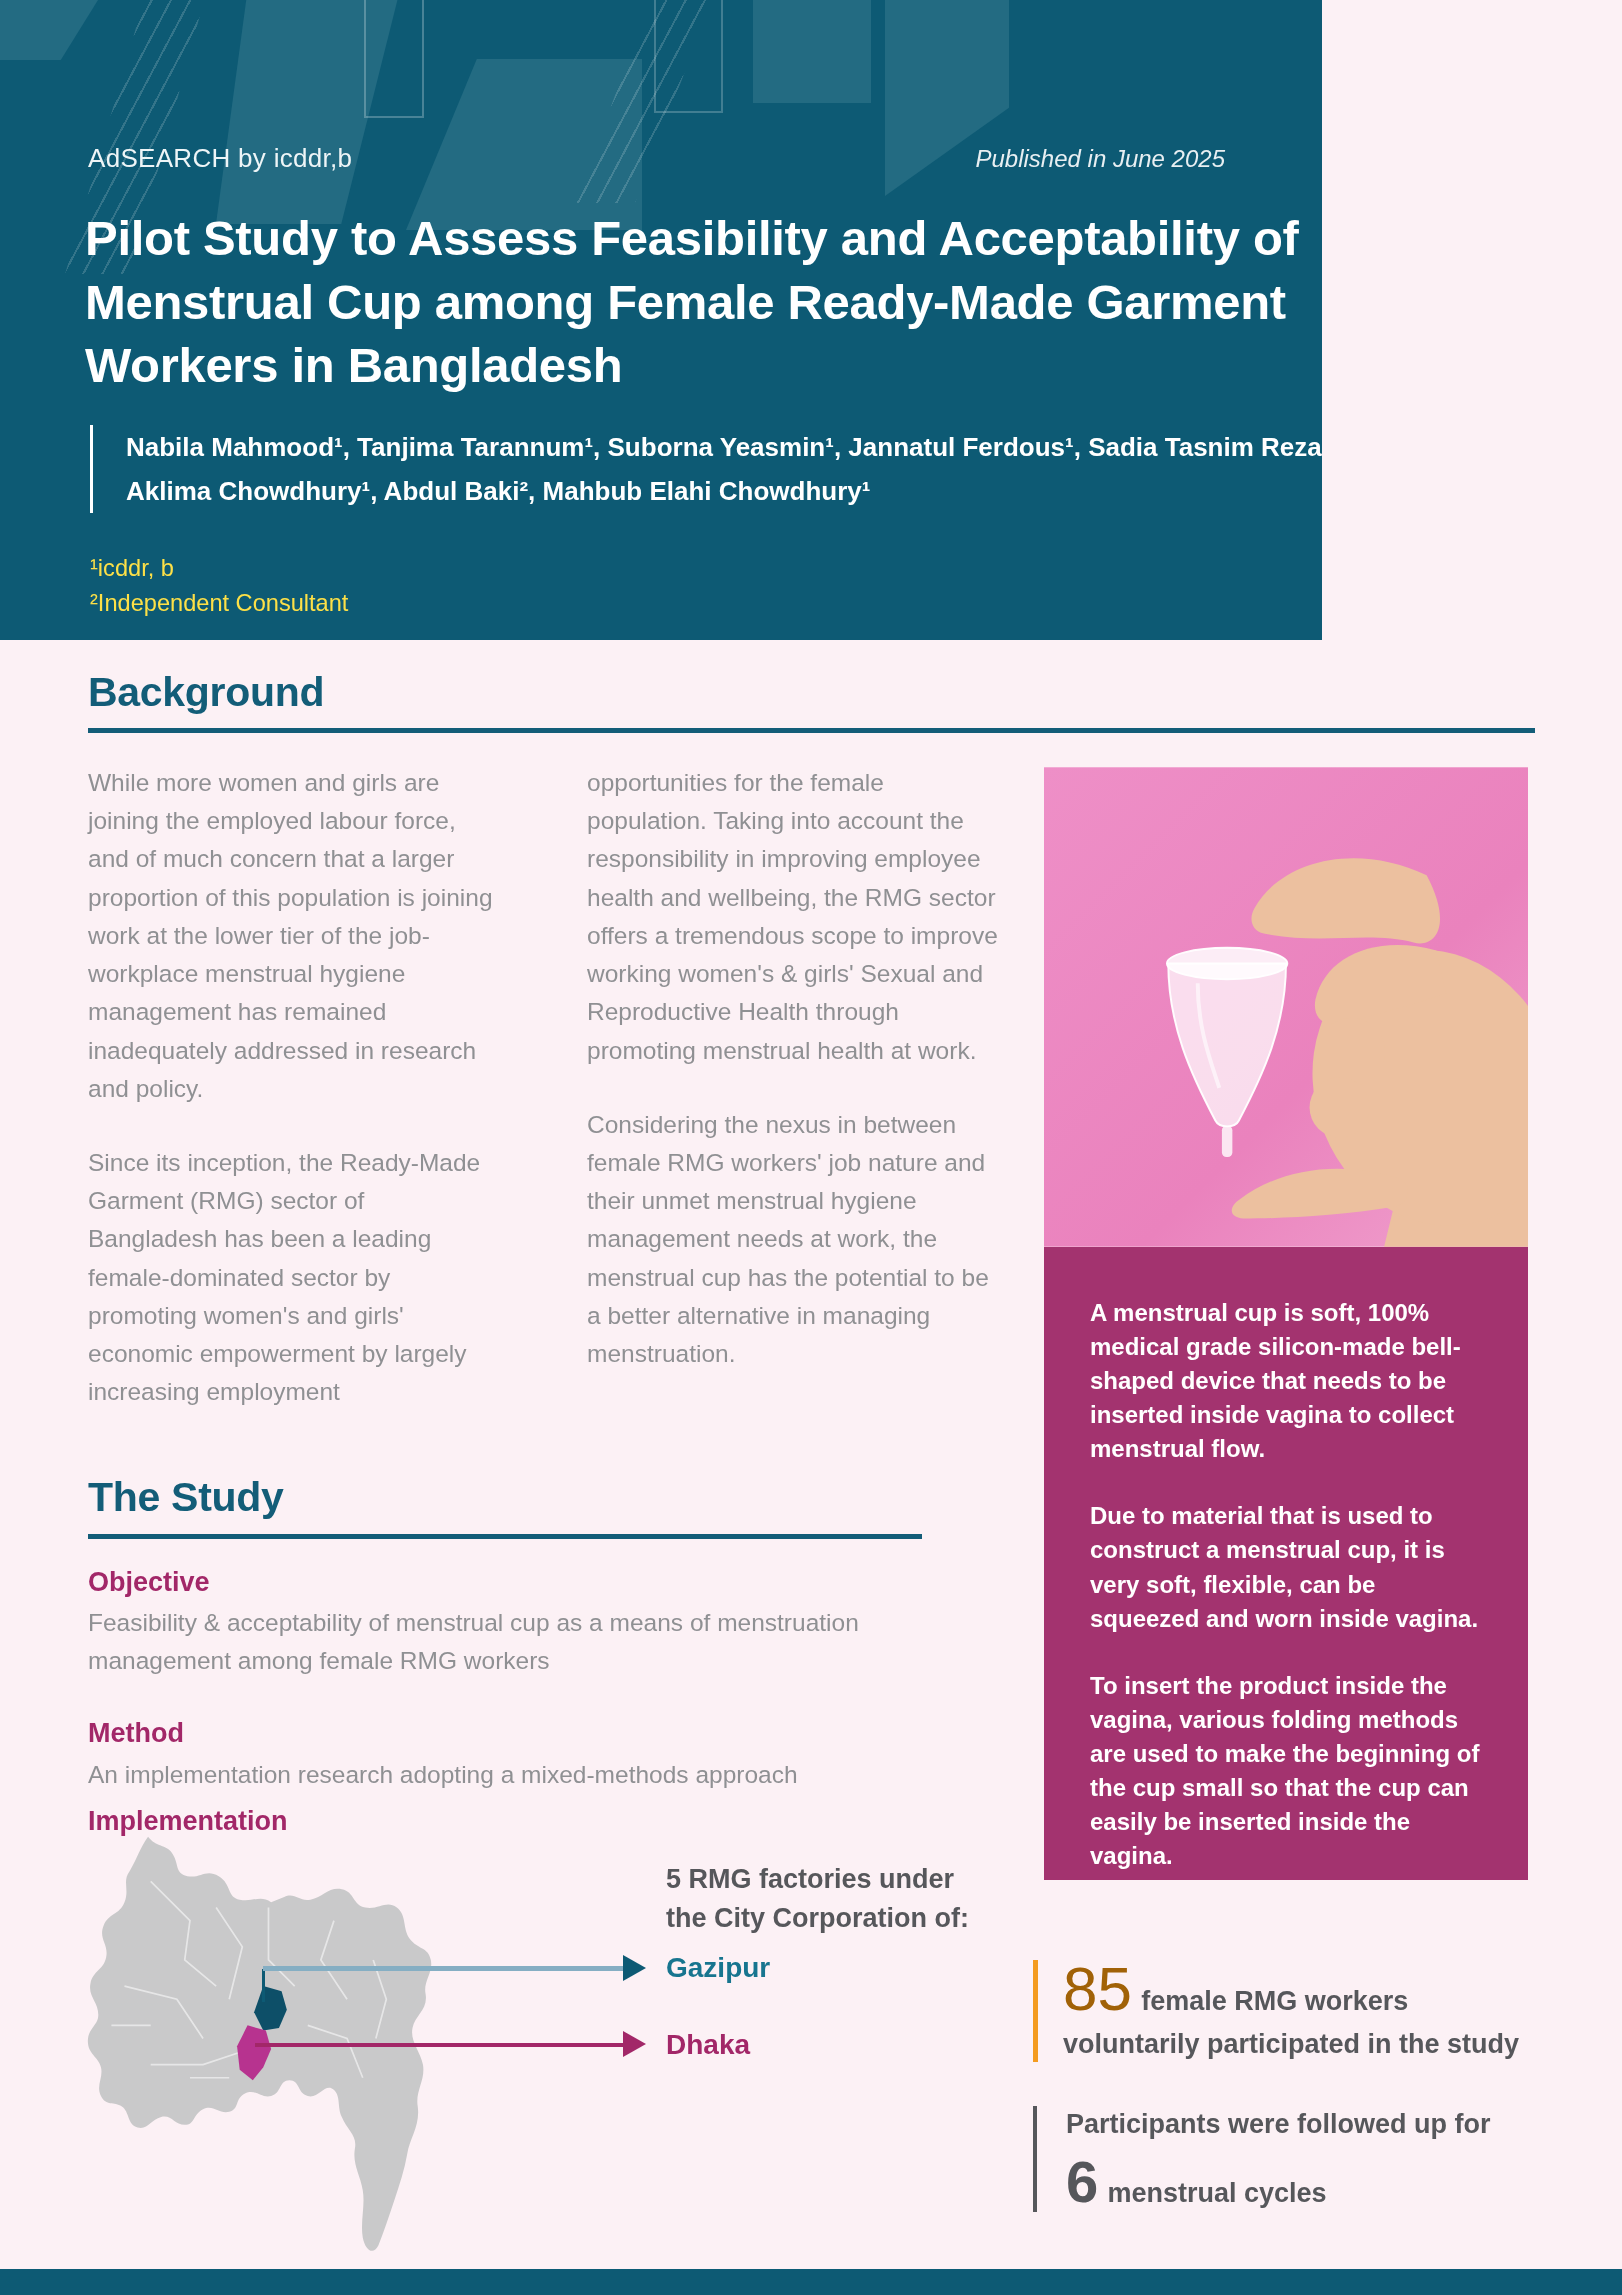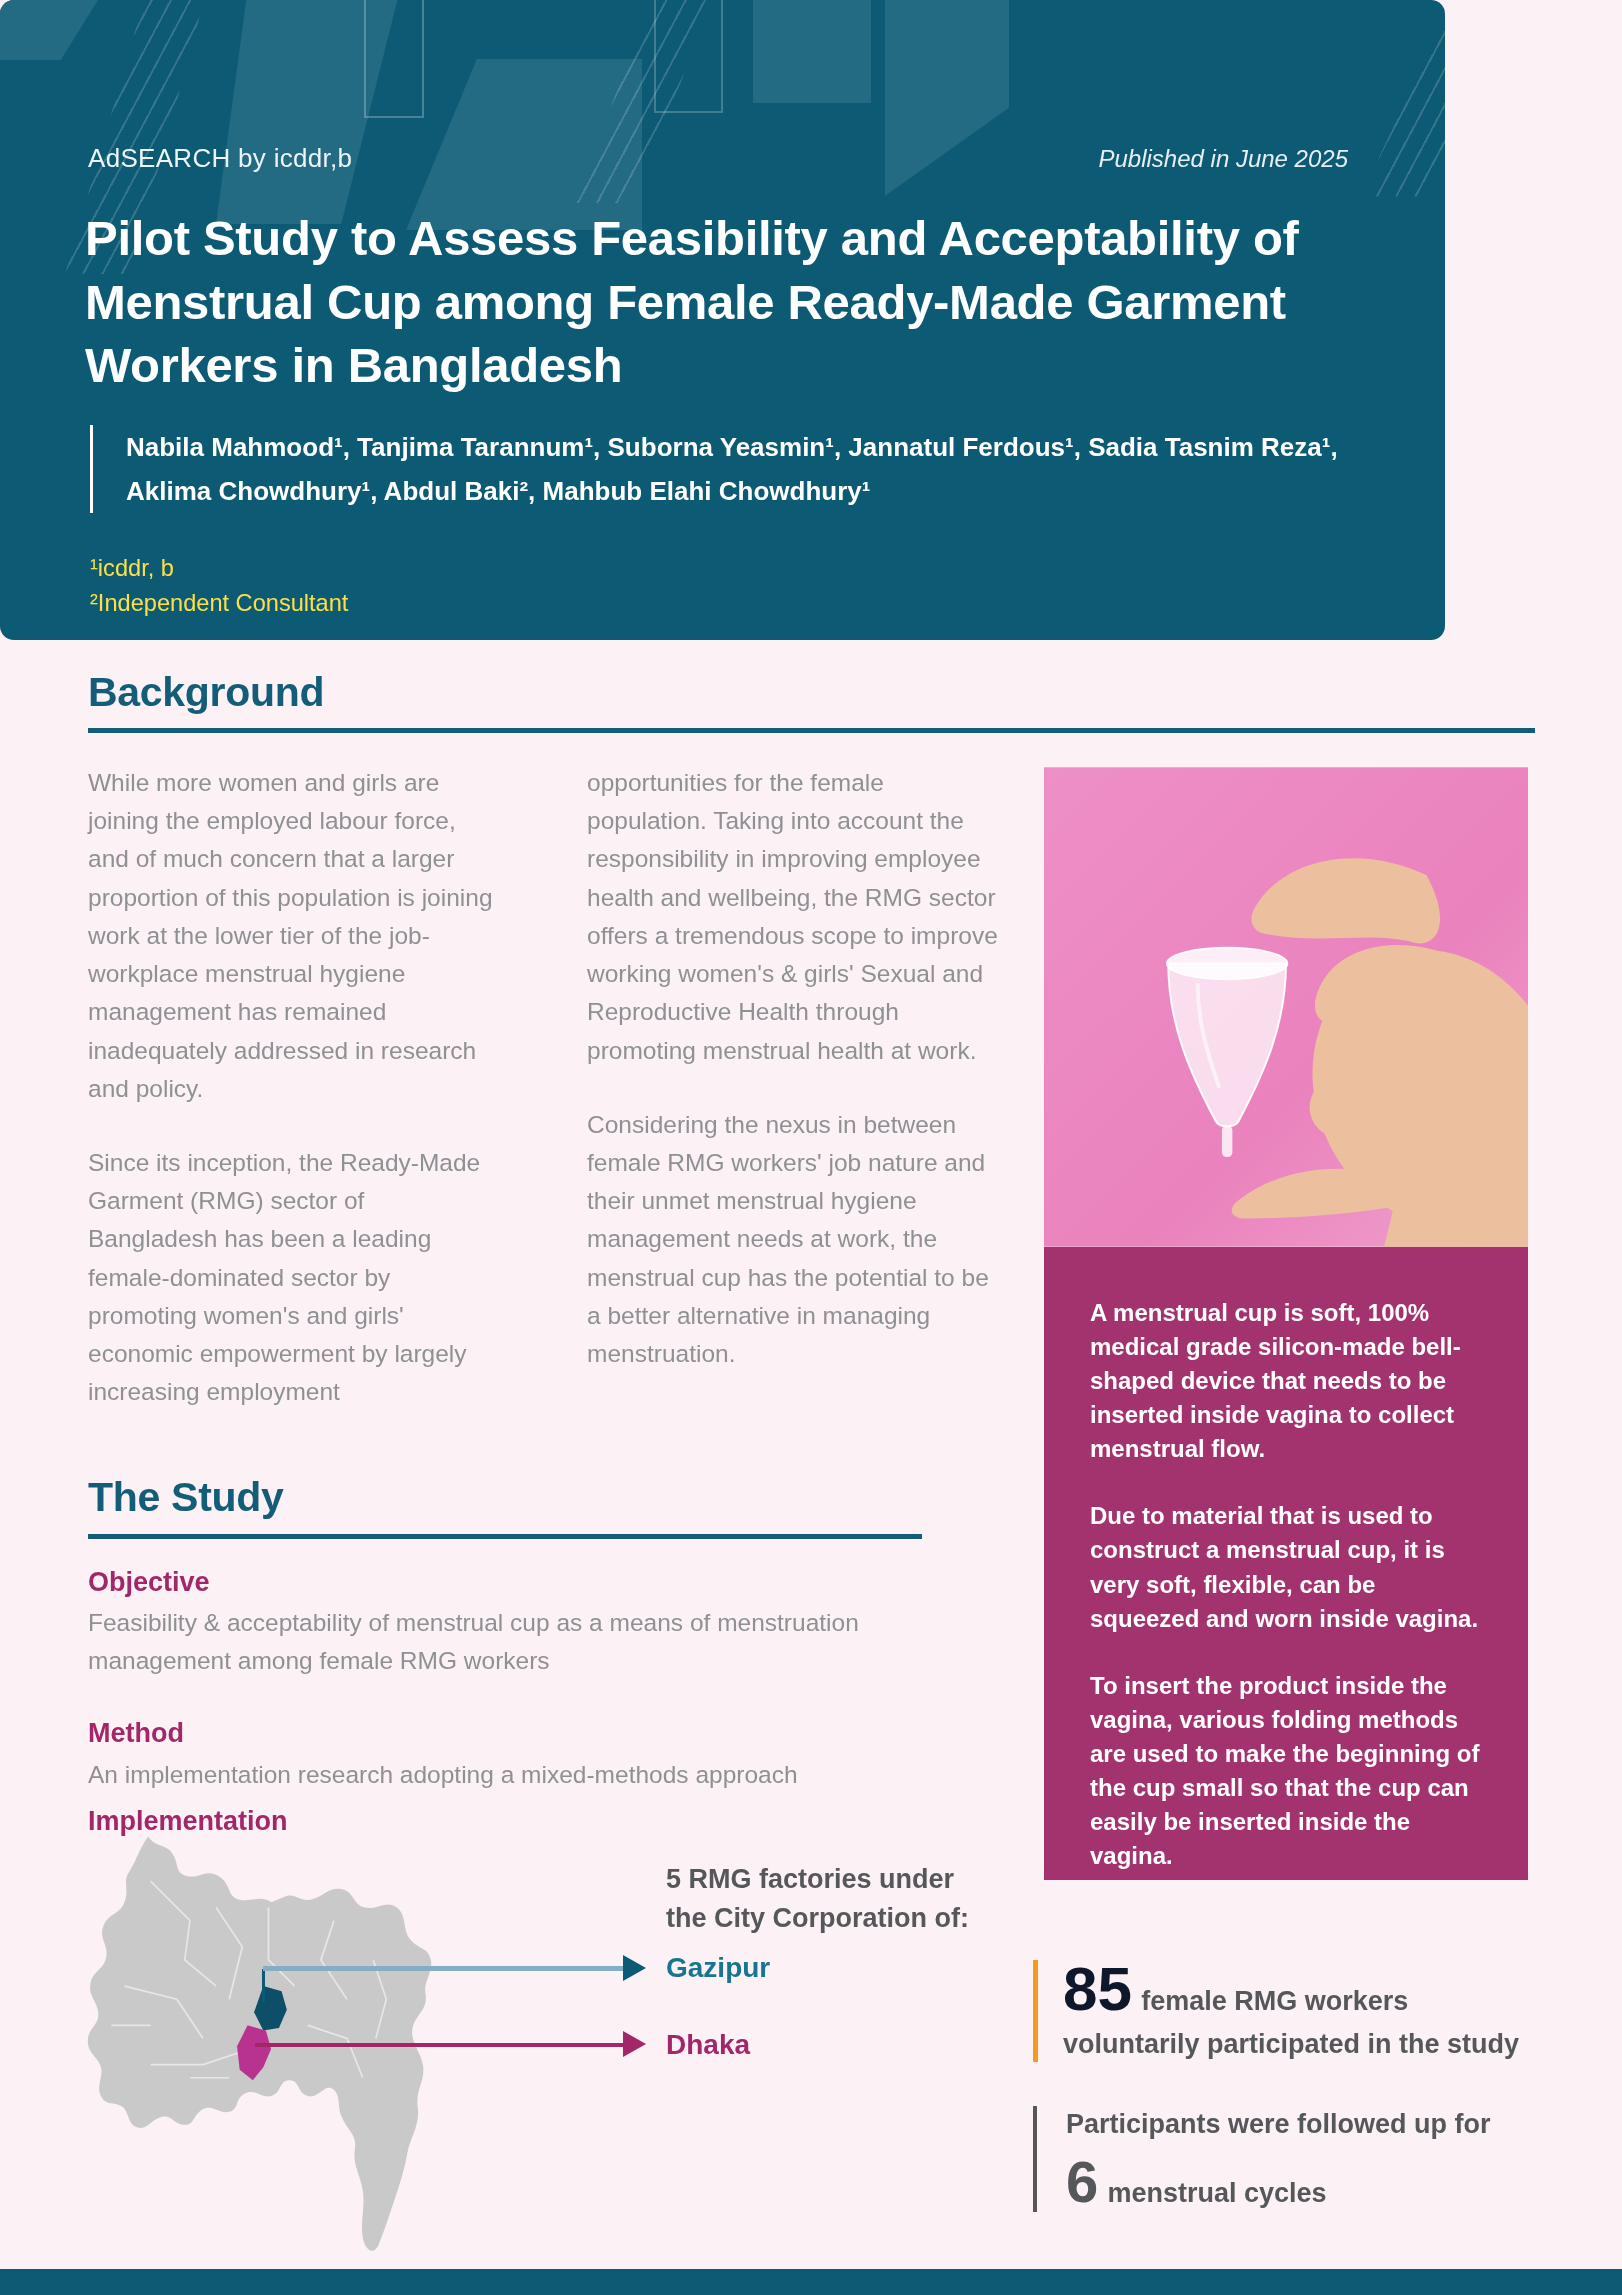--- a/index.html
+++ b/index.html
@@ -4,21 +4,21 @@
 <style>
   html,body{margin:0;padding:0;}
   body{
     width:1623px;height:2295px;position:relative;overflow:hidden;
     background:#fcf1f5;
     font-family:"Liberation Sans","DejaVu Sans",sans-serif;
   }
   .abs{position:absolute;}
 
   
-  .header{left:0;top:0;width:1445px;height:640px;background:#0d5a74;overflow:hidden;border-radius:14px;}
+  .header{left:0;top:0;width:1322px;height:640px;background:#0d5a74;overflow:hidden;}
   .deco{position:absolute;}
   .d-solid{background:#236b82;}
   .stripes{background:repeating-linear-gradient(118deg, rgba(255,255,255,.16) 0 2px, transparent 2px 17px);}
   .brand{left:88px;top:143px;font-size:26px;color:#eef5f7;letter-spacing:0.3px;}
   .published{right:97px;top:145px;font-size:24px;font-style:italic;color:#e8eff2;}
   .title{
     left:85px;top:207px;width:1374px;
     font-size:49px;font-weight:bold;line-height:1.3;color:#ffffff;
     white-space:pre-line;letter-spacing:-0.3px;
   }
@@ -52,21 +52,21 @@
   .infobox{
     left:1044px;top:1247px;width:484px;height:633px;background:#a3336f;
     box-sizing:border-box;padding:49px 44px 0 46px;
     color:#ffffff;font-size:24px;font-weight:bold;line-height:1.42;
   }
   .infobox p{margin:0 0 33px 0;}
   .stat{box-sizing:border-box;}
   .stat1{left:1033px;top:1960px;width:517px;border-left:5.9px solid #f49b1f;padding-left:25px;}
   .stat2{left:1033px;top:2106px;width:517px;border-left:4.6px solid #56575b;padding-left:29px;}
   .stat-row{display:flex;align-items:baseline;}
-  .big-orange{font-size:62px;font-weight:bold;color:#0f172a;line-height:.95;text-align:right;}
+  .big-orange{font-size:62px;font-weight:normal;color:#a16207;line-height:.95;text-align:right;}
   .big-gray{font-size:58px;font-weight:bold;color:#56575b;line-height:.95;}
   .stat-label{font-size:27px;font-weight:bold;color:#56575b;line-height:1.35;}
   .ml14{margin-left:9.2px;} .mt14{margin-top:6.5px;} .mt18{margin-top:11.8px;}
 
   .footer{left:0;top:2269px;width:1623px;height:26px;background:#0d5a74;}
 </style>
 </head>
 <body>
 
 <div class="abs header">

